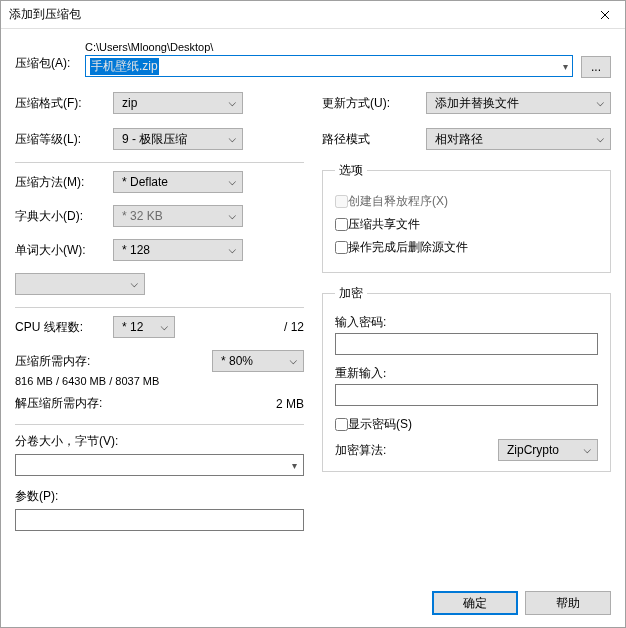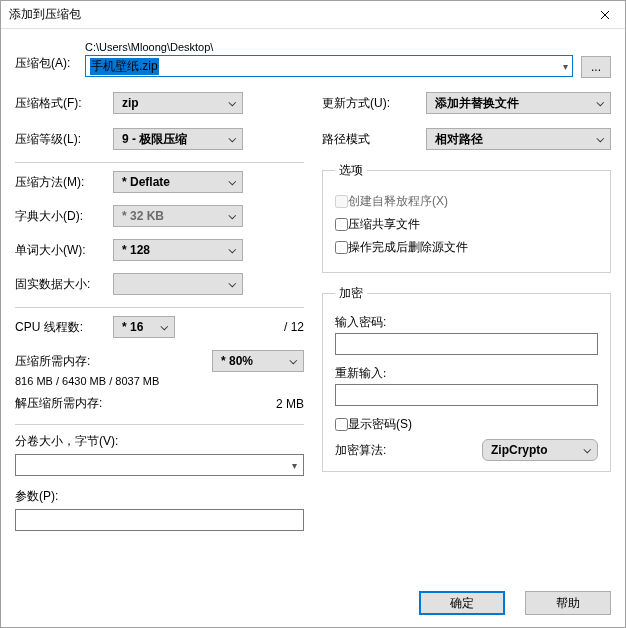--- a/index.html
+++ b/index.html
@@ -55,21 +55,21 @@
       height: 22px;
       border: 1px solid #0078d7;
       padding: 0 4px;
       font-size: 12px;
       display: flex;
       align-items: center;
       justify-content: space-between;
     }
     .archive-input .selected {
       background: #0078d7;
-      color: #000000;
+      color: #e5e5e5;
       padding: 0 1px;
     }
     .archive-input .chev {
       color: #555;
       font-size: 10px;
     }
     .browse-btn {
       width: 30px;
       height: 22px;
       border: 1px solid #adadad;
@@ -96,21 +96,20 @@
     .wlbl { width: 104px; }
     .combo {
       height: 22px;
       border: 1px solid #adadad;
       background: #e1e1e1;
       display: flex;
       align-items: center;
       justify-content: space-between;
       padding: 0 6px 0 8px;
       cursor: pointer;
-      font-weight: bold;
     }
     .combo.sm { width: 130px; }
     .combo.xs { width: 62px; }
     .combo.tiny { width: 92px; }
     .combo .chev { font-size: 10px; color: #333; }
     .combo.disabled { color: #6d6d6d; }
     .val-right { margin-left: auto; text-align: right; }
     .divider { border-top: 1px solid #d0d0d0; margin: 6px 0 8px 0; }
     .subtext { font-size: 11px; }
     fieldset {
@@ -135,36 +134,36 @@
       border: 1px solid #7a7a7a;
       padding: 0 4px;
       font-size: 12px;
     }
     .algo-row {
       display: flex;
       align-items: center;
       justify-content: space-between;
       margin-top: 6px;
     }
-    .algo-row .combo { width: 116px; border-radius: 6px; }
+    .algo-row .combo { width: 100px; }
     .params-input {
       width: 100%;
       height: 22px;
       border: 1px solid #7a7a7a;
       background: #fff;
       display: flex;
       align-items: center;
       justify-content: flex-end;
       padding: 0 6px;
     }
     .params-input .chev { font-size: 10px; color: #555; margin-left: 6px; }
     .button-bar {
       display: flex;
       justify-content: flex-end;
-      gap: 20px;
+      gap: 7px;
       padding: 10px 14px 12px 0;
     }
     .btn {
       width: 86px;
       height: 24px;
       border: 1px solid #adadad;
       background: #e1e1e1;
       display: flex;
       align-items: center;
       justify-content: center;
@@ -234,31 +233,30 @@
           </div>
         </div>
         <div class="form-row">
           <span class="lbl">单词大小(W):</span>
           <div class="combo sm">
             <span>* 128</span>
             <span class="chev">⌵</span>
           </div>
         </div>
         <div class="form-row">
-          <span class="lbl">固实数据大小:</span>
           <div class="combo sm disabled">
             <span></span>
             <span class="chev">⌵</span>
           </div>
         </div>
         <div class="divider"></div>
         <div class="form-row">
           <span class="lbl">CPU 线程数:</span>
           <div class="combo xs">
-            <span>* 16</span>
+            <span>* 12</span>
             <span class="chev">⌵</span>
           </div>
           <span class="val-right">/ 12</span>
         </div>
         <div class="mem-row">
           <div style="display:flex;align-items:center;">
             <span>压缩所需内存:</span>
             <div class="combo tiny" style="margin-left:auto;">
               <span>* 80%</span>
               <span class="chev">⌵</span>

